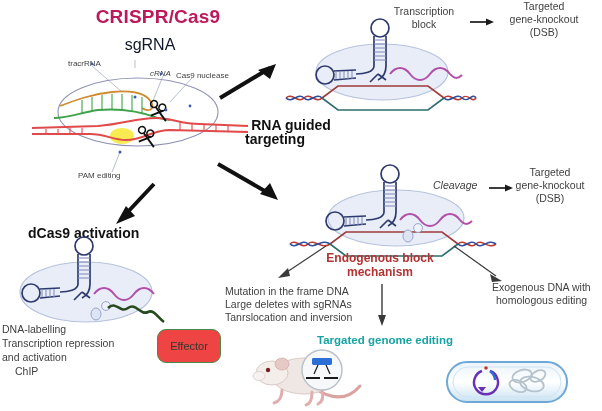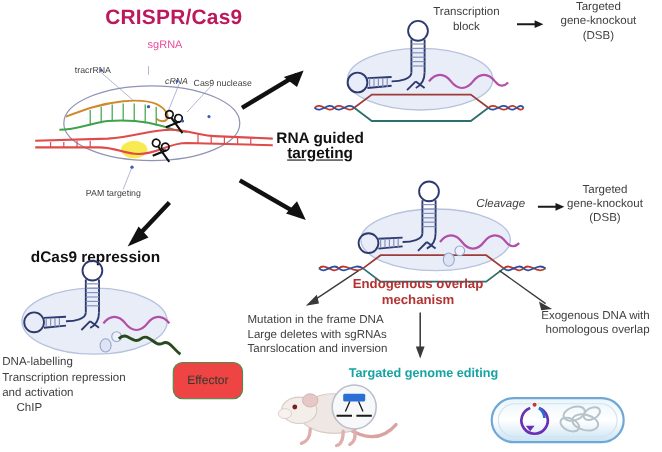--- a/index.html
+++ b/index.html
@@ -5,35 +5,35 @@
   html,body{margin:0;padding:0;background:#ffffff;}
   body{width:602px;height:411px;position:relative;overflow:hidden;
        font-family:"Liberation Sans","DejaVu Sans",sans-serif;color:#3a3a3a;}
   .abs{position:absolute;}
   .t{position:absolute;white-space:pre;line-height:1.12;}
   .ctr{text-align:center;}
   .title{font-weight:bold;font-size:19px;color:#be185d;letter-spacing:.2px;}
   .sub-bold{font-weight:bold;font-size:14px;color:#111;}
   .lbl-sm{font-size:8px;color:#3f3f3f;}
   .body-txt{font-size:10.5px;color:#3f3f3f;}
-  .sgrna{font-size:10px;color:#ec4899;}
+  .sgrna{font-size:16px;color:#0f172a;}
   .red-bold{font-weight:bold;font-size:12px;color:#b33232;}
   .teal-bold{font-weight:bold;font-size:11.5px;color:#17a3a3;}
   svg{overflow:visible;display:block;}
 </style>
 </head>
 <body>
 
 <div class="t title ctr" style="left:68px;top:6px;width:180px;">CRISPR/Cas9</div>
 
 <div class="t sgrna ctr" style="left:100px;top:36px;width:100px;">sgRNA</div>
 <div class="t lbl-sm" style="left:68px;top:60px;">tracrRNA</div>
 <div class="t lbl-sm" style="left:150px;top:70px;font-style:italic;">cRNA</div>
 <div class="t lbl-sm" style="left:176px;top:72px;">Cas9 nuclease</div>
-<div class="t lbl-sm" style="left:78px;top:172px;">PAM targeting</div>
+<div class="t lbl-sm" style="left:78px;top:172px;">PAM editing</div>
 
 <svg class="abs" style="left:30px;top:60px;" width="220" height="110" viewBox="0 0 220 110">
 
   <g stroke="#9aa3c4" stroke-width="0.7" fill="none">
     <line x1="62" y1="6" x2="92" y2="32"></line>
     <line x1="105" y1="0" x2="105" y2="8"></line>
     <line x1="133" y1="16" x2="120" y2="48"></line>
     <line x1="162" y1="18" x2="140" y2="42"></line>
     <line x1="90" y1="92" x2="82" y2="112"></line>
   </g>
@@ -101,23 +101,23 @@
   <path d="M2,4 L54,34" stroke="#111" stroke-width="4" fill="none"></path>
   <polygon points="62,40 44,34 54,23" fill="#111"></polygon>
 </svg>
 
 <svg class="abs" style="left:108px;top:182px;" width="60" height="48">
   <path d="M46,2 L16,34" stroke="#111" stroke-width="4" fill="none"></path>
   <polygon points="8,42 18,24 27,34" fill="#111"></polygon>
 </svg>
 
 <div class="t sub-bold ctr" style="left:236px;top:118px;width:110px;">RNA guided</div>
-<div class="t sub-bold ctr" style="left:236px;top:132px;width:110px;text-decoration:underline;">targeting</div>
-
-<div class="t sub-bold" style="left:28px;top:226px;">dCas9 repression</div>
+<div class="t sub-bold ctr" style="left:220px;top:132px;width:110px;">targeting</div>
+
+<div class="t sub-bold" style="left:28px;top:226px;">dCas9 activation</div>
 
 <svg class="abs" style="left:286px;top:18px;" width="190" height="108" viewBox="0 0 190 108">
 
   <ellipse cx="96" cy="54" rx="66" ry="28" fill="#e8edf7" stroke="#b6c2de" stroke-width="1.2"></ellipse>
 
   <g stroke="#2e3a6e" stroke-width="1.7" fill="none">
     <circle cx="94" cy="10" r="9"></circle>
     <path d="M88,18 L88,48 M100,18 L100,48"></path>
     <path d="M88,48 C88,54 78,56 70,56 M100,48 C100,56 96,60 92,62"></path>
     <circle cx="39" cy="57" r="9"></circle>
@@ -212,21 +212,21 @@
 
 <svg class="abs" style="left:489px;top:182px;" width="26" height="12">
   <path d="M0,6 L18,6" stroke="#1a1a1a" stroke-width="1.7"></path>
   <polygon points="24,6 16,2.5 16,9.5" fill="#1a1a1a"></polygon>
 </svg>
 
 <div class="t body-txt ctr" style="left:500px;top:167px;width:100px;">Targeted</div>
 <div class="t body-txt ctr" style="left:496px;top:180px;width:108px;">gene-knockout</div>
 <div class="t body-txt ctr" style="left:500px;top:193px;width:100px;">(DSB)</div>
 
-<div class="t red-bold ctr" style="left:300px;top:252px;width:160px;">Endogenous overlap</div>
+<div class="t red-bold ctr" style="left:300px;top:252px;width:160px;">Endogenous block</div>
 <div class="t red-bold ctr" style="left:300px;top:266px;width:160px;">mechanism</div>
 
 <svg class="abs" style="left:272px;top:244px;" width="56" height="40">
   <path d="M54,2 L12,30" stroke="#3a3a3a" stroke-width="1.2" fill="none"></path>
   <polygon points="6,34 16,24 18,32" fill="#3a3a3a"></polygon>
 </svg>
 
 <svg class="abs" style="left:452px;top:244px;" width="62" height="44">
   <path d="M2,2 L44,32" stroke="#3a3a3a" stroke-width="1.2" fill="none"></path>
   <polygon points="50,37 38,30 40,38" fill="#3a3a3a"></polygon>
@@ -235,21 +235,21 @@
 <svg class="abs" style="left:375px;top:284px;" width="14" height="46">
   <path d="M7,0 L7,34" stroke="#3a3a3a" stroke-width="1.4" fill="none"></path>
   <polygon points="7,42 3,31 11,31" fill="#3a3a3a"></polygon>
 </svg>
 
 <div class="t body-txt" style="left:225px;top:286px;">Mutation in the frame DNA</div>
 <div class="t body-txt" style="left:225px;top:299px;">Large deletes with sgRNAs</div>
 <div class="t body-txt" style="left:225px;top:312px;">Tanrslocation and inversion</div>
 
 <div class="t body-txt" style="left:492px;top:282px;">Exogenous DNA with</div>
-<div class="t body-txt" style="left:496px;top:295px;">homologous overlap</div>
+<div class="t body-txt" style="left:496px;top:295px;">homologous editing</div>
 
 <div class="t teal-bold ctr" style="left:292px;top:334px;width:186px;">Targated genome editing</div>
 
 <svg class="abs" style="left:8px;top:236px;" width="180" height="112" viewBox="0 0 180 112">
   <ellipse cx="78" cy="56" rx="66" ry="30" fill="#e8edf7" stroke="#b6c2de" stroke-width="1.2"></ellipse>
   <g stroke="#2e3a6e" stroke-width="1.7" fill="none">
     <circle cx="76" cy="10" r="9"></circle>
     <path d="M70,18 L70,48 M82,18 L82,48"></path>
     <path d="M70,48 C70,54 60,56 52,56 M82,48 C82,56 78,60 74,62"></path>
     <circle cx="23" cy="57" r="9"></circle>

